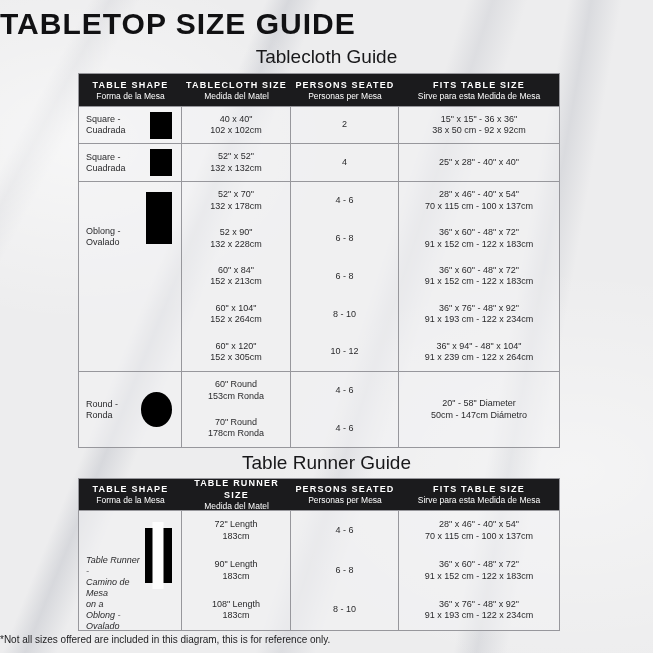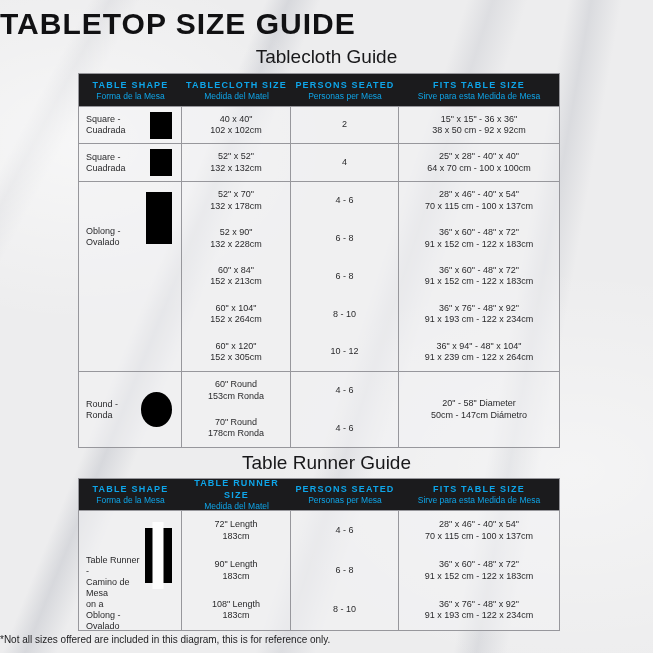--- a/index.html
+++ b/index.html
@@ -29,21 +29,21 @@
   .t2 { top:452px; }
 
   .guide-table {
     position:absolute; left:78px; width:482px;
     border:1px solid #97979c;
     background:rgba(242,242,244,0.55);
   }
   .tcl { top:73px; }
   .run { top:478px; }
 
-  .header-row { display:flex; background:#1b1b1d; color:#0ea5e9; }
+  .header-row { display:flex; background:#1b1b1d; color:#ffffff; }
   .tcl .header-row { height:32px; }
   .run .header-row { height:31px; }
   .hcell { display:flex; flex-direction:column; justify-content:center; text-align:center; }
   .h-en { font-size:9px; font-weight:700; letter-spacing:1.2px; line-height:12px; }
   .h-es { font-size:8.5px; font-weight:400; line-height:11px; }
 
   .c1 { width:103px; }
   .c2 { width:109px; }
   .c3 { width:108px; }
   .c4 { width:160px; }
@@ -58,21 +58,21 @@
   }
   .entry { display:flex; flex-direction:column; justify-content:center; text-align:center;
     color:#2a2a2c; font-size:9px; line-height:11.5px; }
   .e38 { height:38px; } .e37 { height:37px; } .e40 { height:40px; }
 
   .shape-cell { display:flex; align-items:center; justify-content:space-between;
     padding:0 9px 0 7px; }
   .shape-cell.v-top { align-items:flex-start; padding-top:10px; }
   .shape-label { font-size:9px; line-height:11px; color:#2a2a2c; }
   .v-top .shape-label { margin-top:34px; }
-  .runner-label { margin-top:0; }
+  .runner-label { margin-top:0;font-style:italic; }
 
   .icon-square { width:27px; height:27px; background:#000; }
   .icon-oblong { width:30px; height:52px; background:#000; }
   .icon-circle { width:35px; height:35px; border-radius:50%; background:#000; }
   .icon-runner { position:relative; width:33px; height:55px; background:#000; margin-top:7px; }
   .icon-runner .stripe { position:absolute; left:50%; transform:translateX(-50%);
     top:-6px; bottom:-6px; width:11px; background:#fdfdfd; }
 
   .footnote { position:absolute; top:634px; left:0; width:100%;
     text-align:left; font-size:10px; color:#1d1d1f; }
@@ -141,21 +141,20 @@
         </div>
       </div>
       <div class="cell c3 persons-cell">
         <div class="entry e38">
           <div>4</div>
         </div>
       </div>
       <div class="cell c4 fits-cell">
         <div class="entry e38">
           <div>25" x 28" - 40" x 40"</div>
-          <div>64 x 70 cm - 100 x 100cm</div>
         </div>
       </div>
     </div>
 
     <div class="grow" style="height:190px">
       <div class="cell c1 shape-cell v-top">
         <span class="shape-label">Oblong - Ovalado</span>
         <span class="icon-oblong"></span>
       </div>
       <div class="cell c2 size-cell">

